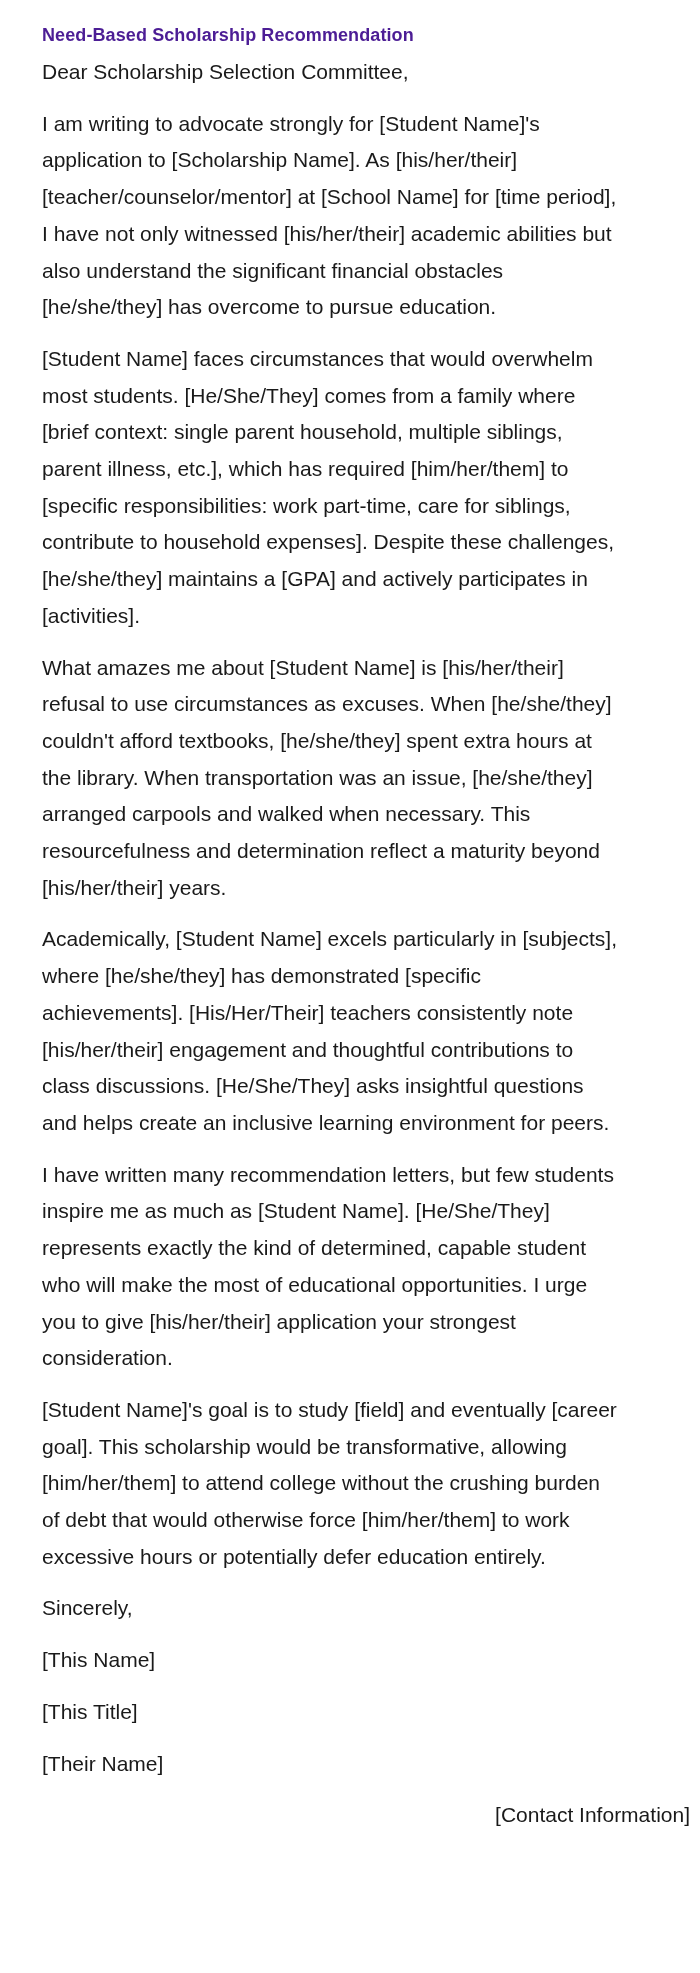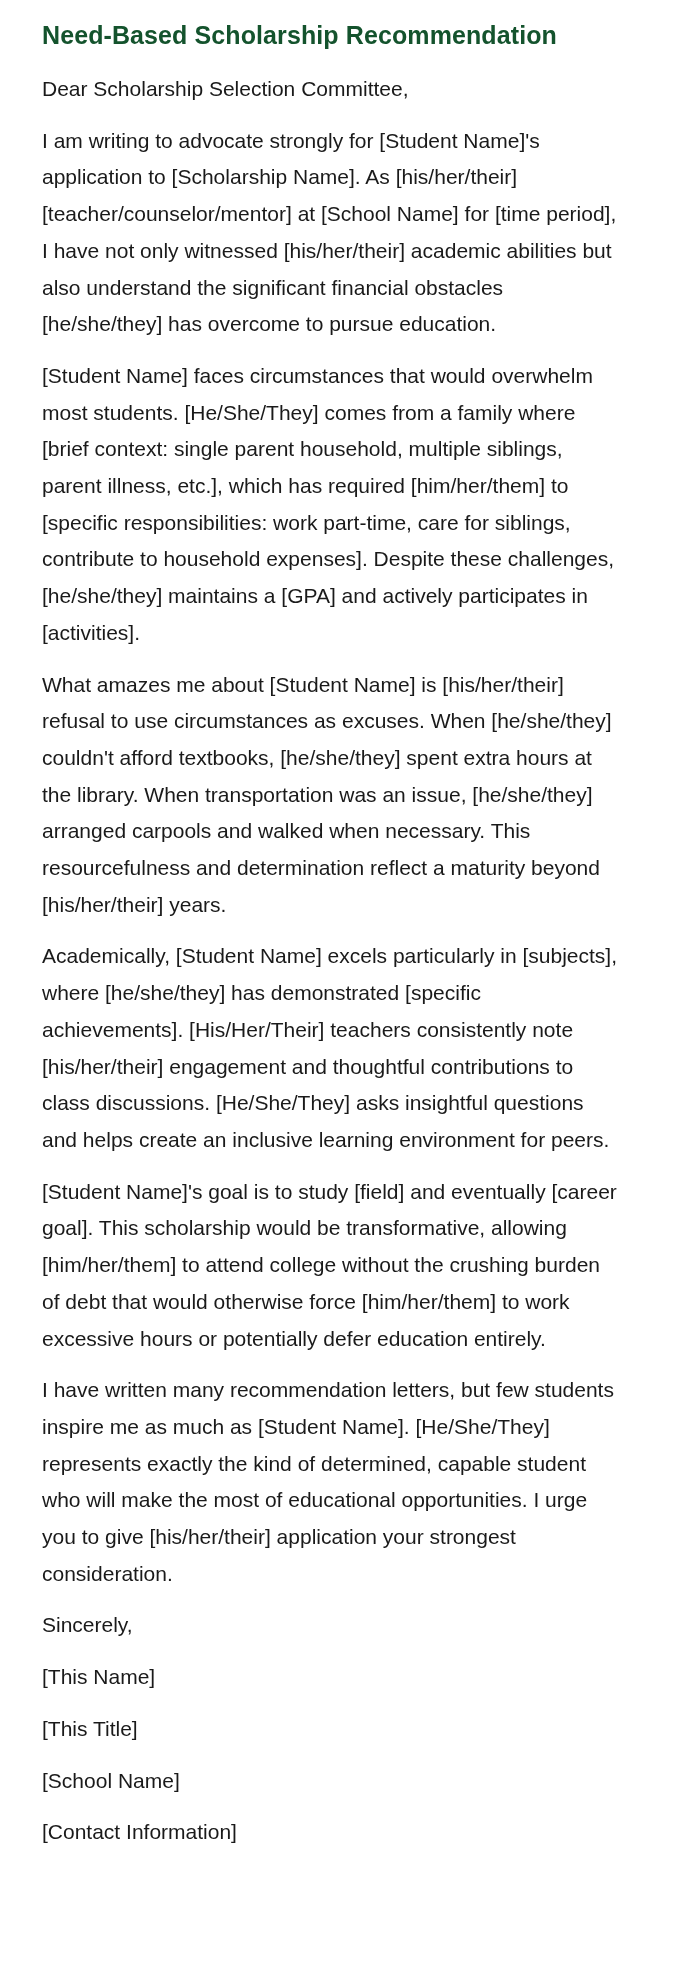--- a/index.html
+++ b/index.html
@@ -12,36 +12,37 @@
     height: 1973px;
     overflow: hidden;
     font-family: "Liberation Sans", sans-serif;
     color: #1a1a1a;
   }
   .page {
     padding: 19px 10px 30px 42px;
     box-sizing: border-box;
   }
   .doc-title {
-    font-size: 25px;
+    font-size: 18px;
     font-weight: 700;
     line-height: 33px;
-    margin: 0 0 19px 0;
-    color: #14532d;
+    margin: 0 0 2px 0;
+    color: #4c1d95;
     letter-spacing: 0.1px;
   }
   .para {
     font-size: 21px;
     line-height: 36.7px;
     margin: 0 0 15px 0;
     white-space: pre-line; 
     max-width: 650px;
   }
   .para:last-child {
     margin-bottom: 0;
+    text-align: right;
   }
 </style>
 </head>
 <body>
 
 <main class="page">
   <h1 class="doc-title">Need-Based Scholarship Recommendation</h1>
 
   <p class="para">Dear Scholarship Selection Committee,</p>
 
@@ -69,36 +70,36 @@
 resourcefulness and determination reflect a maturity beyond
 [his/her/their] years.</p>
 
   <p class="para">Academically, [Student Name] excels particularly in [subjects],
 where [he/she/they] has demonstrated [specific
 achievements]. [His/Her/Their] teachers consistently note
 [his/her/their] engagement and thoughtful contributions to
 class discussions. [He/She/They] asks insightful questions
 and helps create an inclusive learning environment for peers.</p>
 
-  <p class="para">[Student Name]'s goal is to study [field] and eventually [career
-goal]. This scholarship would be transformative, allowing
-[him/her/them] to attend college without the crushing burden
-of debt that would otherwise force [him/her/them] to work
-excessive hours or potentially defer education entirely.</p>
-
   <p class="para">I have written many recommendation letters, but few students
 inspire me as much as [Student Name]. [He/She/They]
 represents exactly the kind of determined, capable student
 who will make the most of educational opportunities. I urge
 you to give [his/her/their] application your strongest
 consideration.</p>
+
+  <p class="para">[Student Name]'s goal is to study [field] and eventually [career
+goal]. This scholarship would be transformative, allowing
+[him/her/them] to attend college without the crushing burden
+of debt that would otherwise force [him/her/them] to work
+excessive hours or potentially defer education entirely.</p>
 
 
   <p class="para">Sincerely,</p>
 
   <p class="para">[This Name]</p>
 
   <p class="para">[This Title]</p>
 
-  <p class="para">[School Name]</p>
+  <p class="para">[Their Name]</p>
 
   <p class="para">[Contact Information]</p>
 </main>
 
 </body></html>

